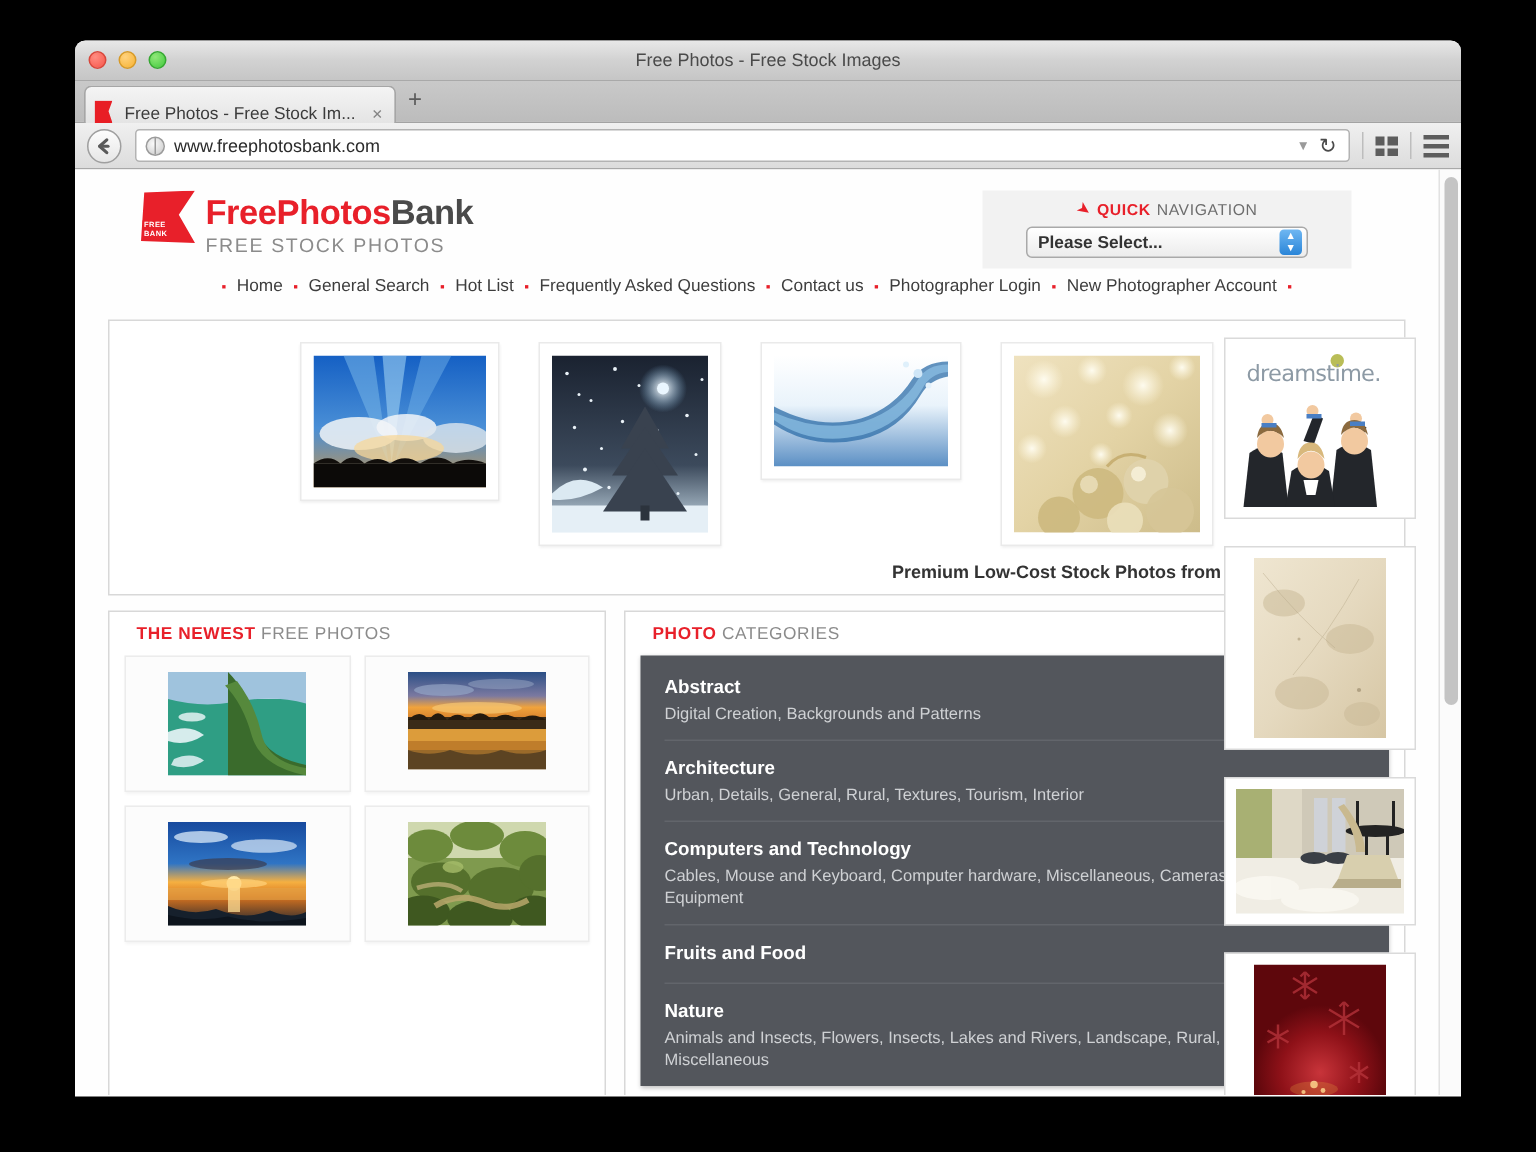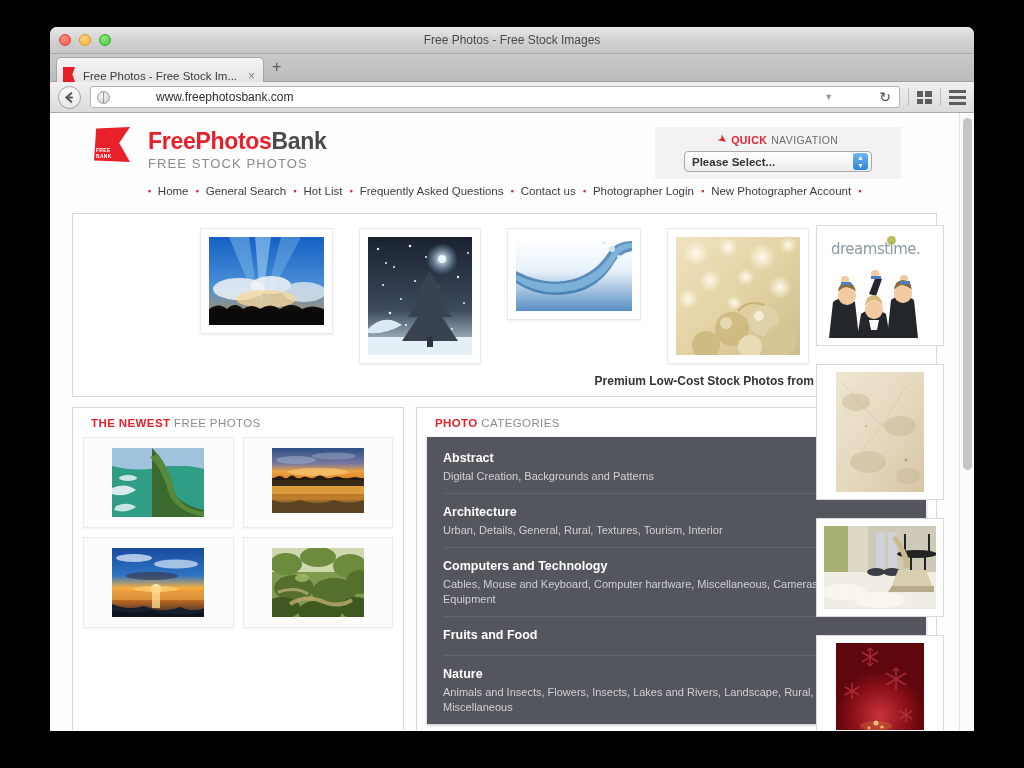--- a/index.html
+++ b/index.html
@@ -98,21 +98,20 @@
     display: flex; align-items: center; justify-content: center;
     flex: 0 0 23px; cursor: pointer;
   }
   #back-button svg { display:block; }
   #url-field {
     flex: 1; height: 22px; margin-left: 9px;
     background: #fff; border: 1px solid #b3b3b3;
     border-radius: 3px;
     display: flex; align-items: center;
     padding: 0 6px;
-    gap: 40px;
   }
   #globe-icon {
     width: 13px; height: 13px; border-radius: 50%;
     border: 1px solid #9b9b9b;
     background: radial-gradient(circle at 40% 35%, #fafafa, #c8c8c8);
     flex: 0 0 13px; margin-right: 6px; position: relative;
   }
   #globe-icon::after {
     content:""; position:absolute; left:5px; top:0; bottom:0;
     width:1px; background:#9b9b9b;
@@ -145,21 +144,21 @@
     width: 909px; height: 100%;
     background: #fefefe;
   }
   #page-inner { padding: 0 22px; }
 
   
   #site-header {
     display: flex; align-items: flex-start;
     padding-top: 14px; height: 62px;
   }
-  #logo-block { display:flex; align-items:flex-start; padding-left:22px;gap:11px; }
+  #logo-block { display:flex; align-items:flex-start; padding-left:22px; }
   #logo-mark {
     width: 36px; height: 35px; position: relative; margin-right: 7px;
   }
   #logo-mark .shape {
     position:absolute; inset:0; background:#e8202a;
     clip-path: polygon(6% 4%, 100% 0, 70% 46%, 100% 100%, 0 96%);
   }
   #logo-mark .mini {
     position:absolute; left:1px; bottom:2px;
     font-size:5px; line-height:5.5px; color:#fff; font-weight:bold;

